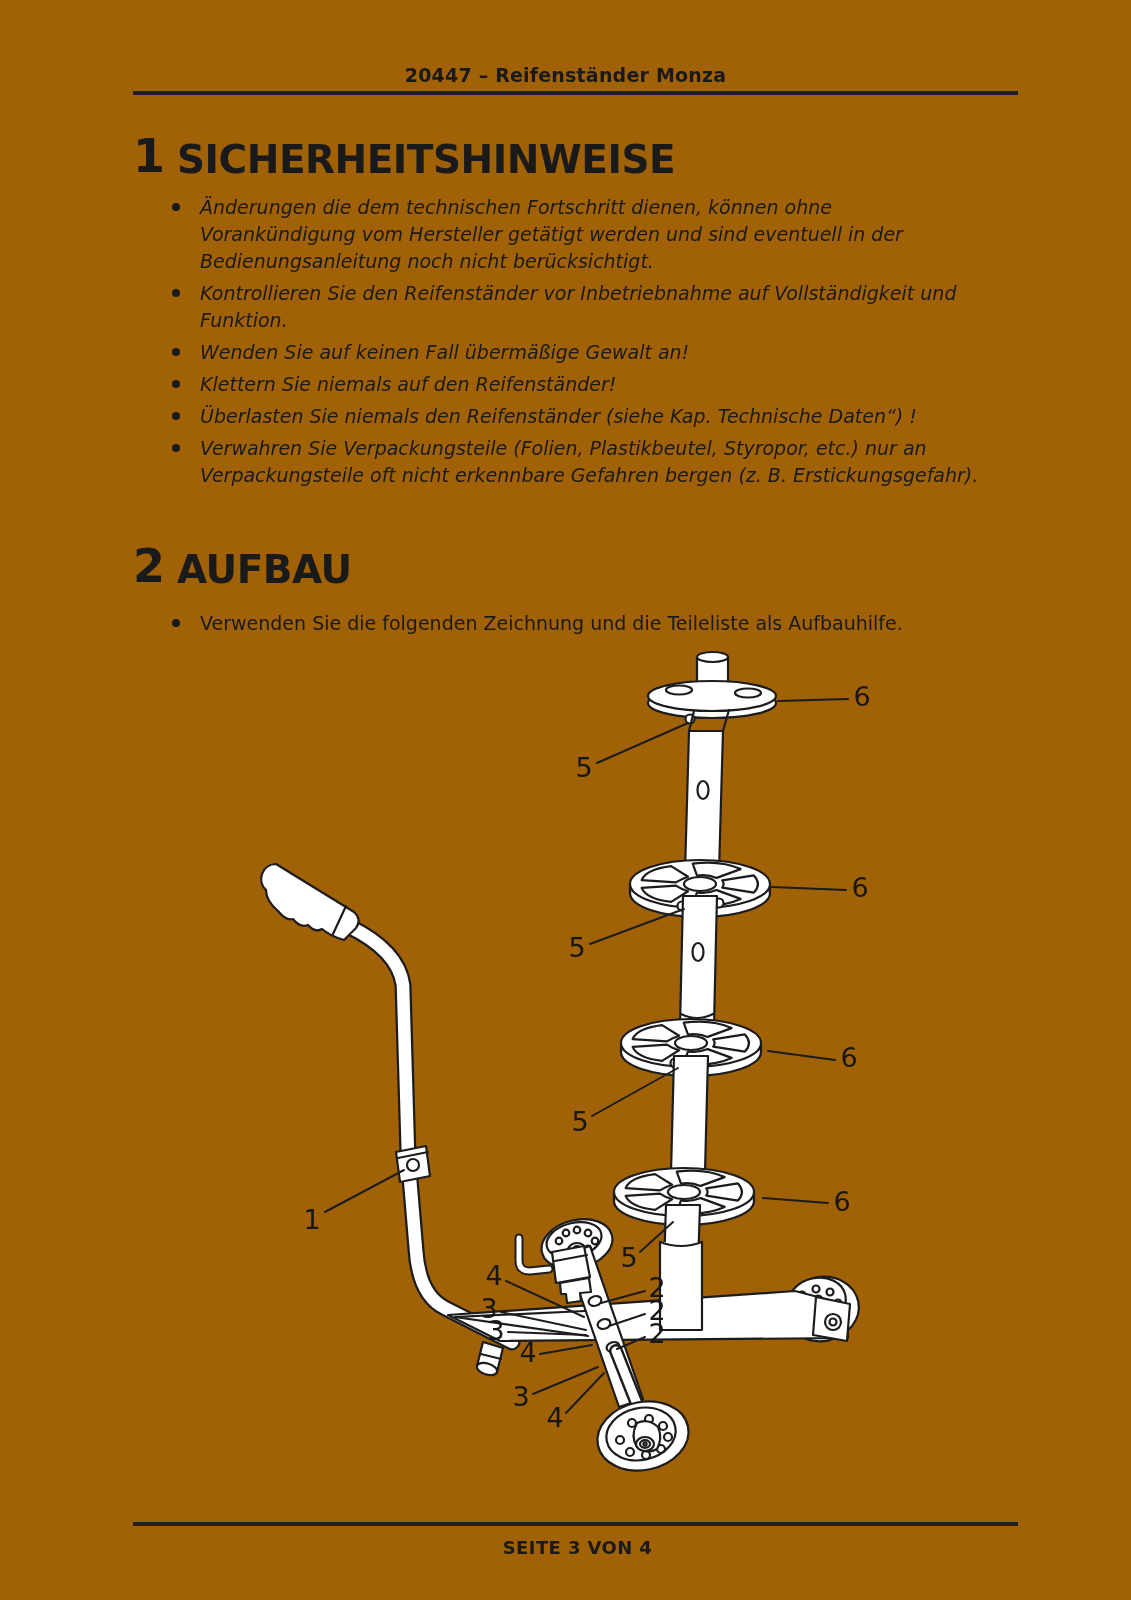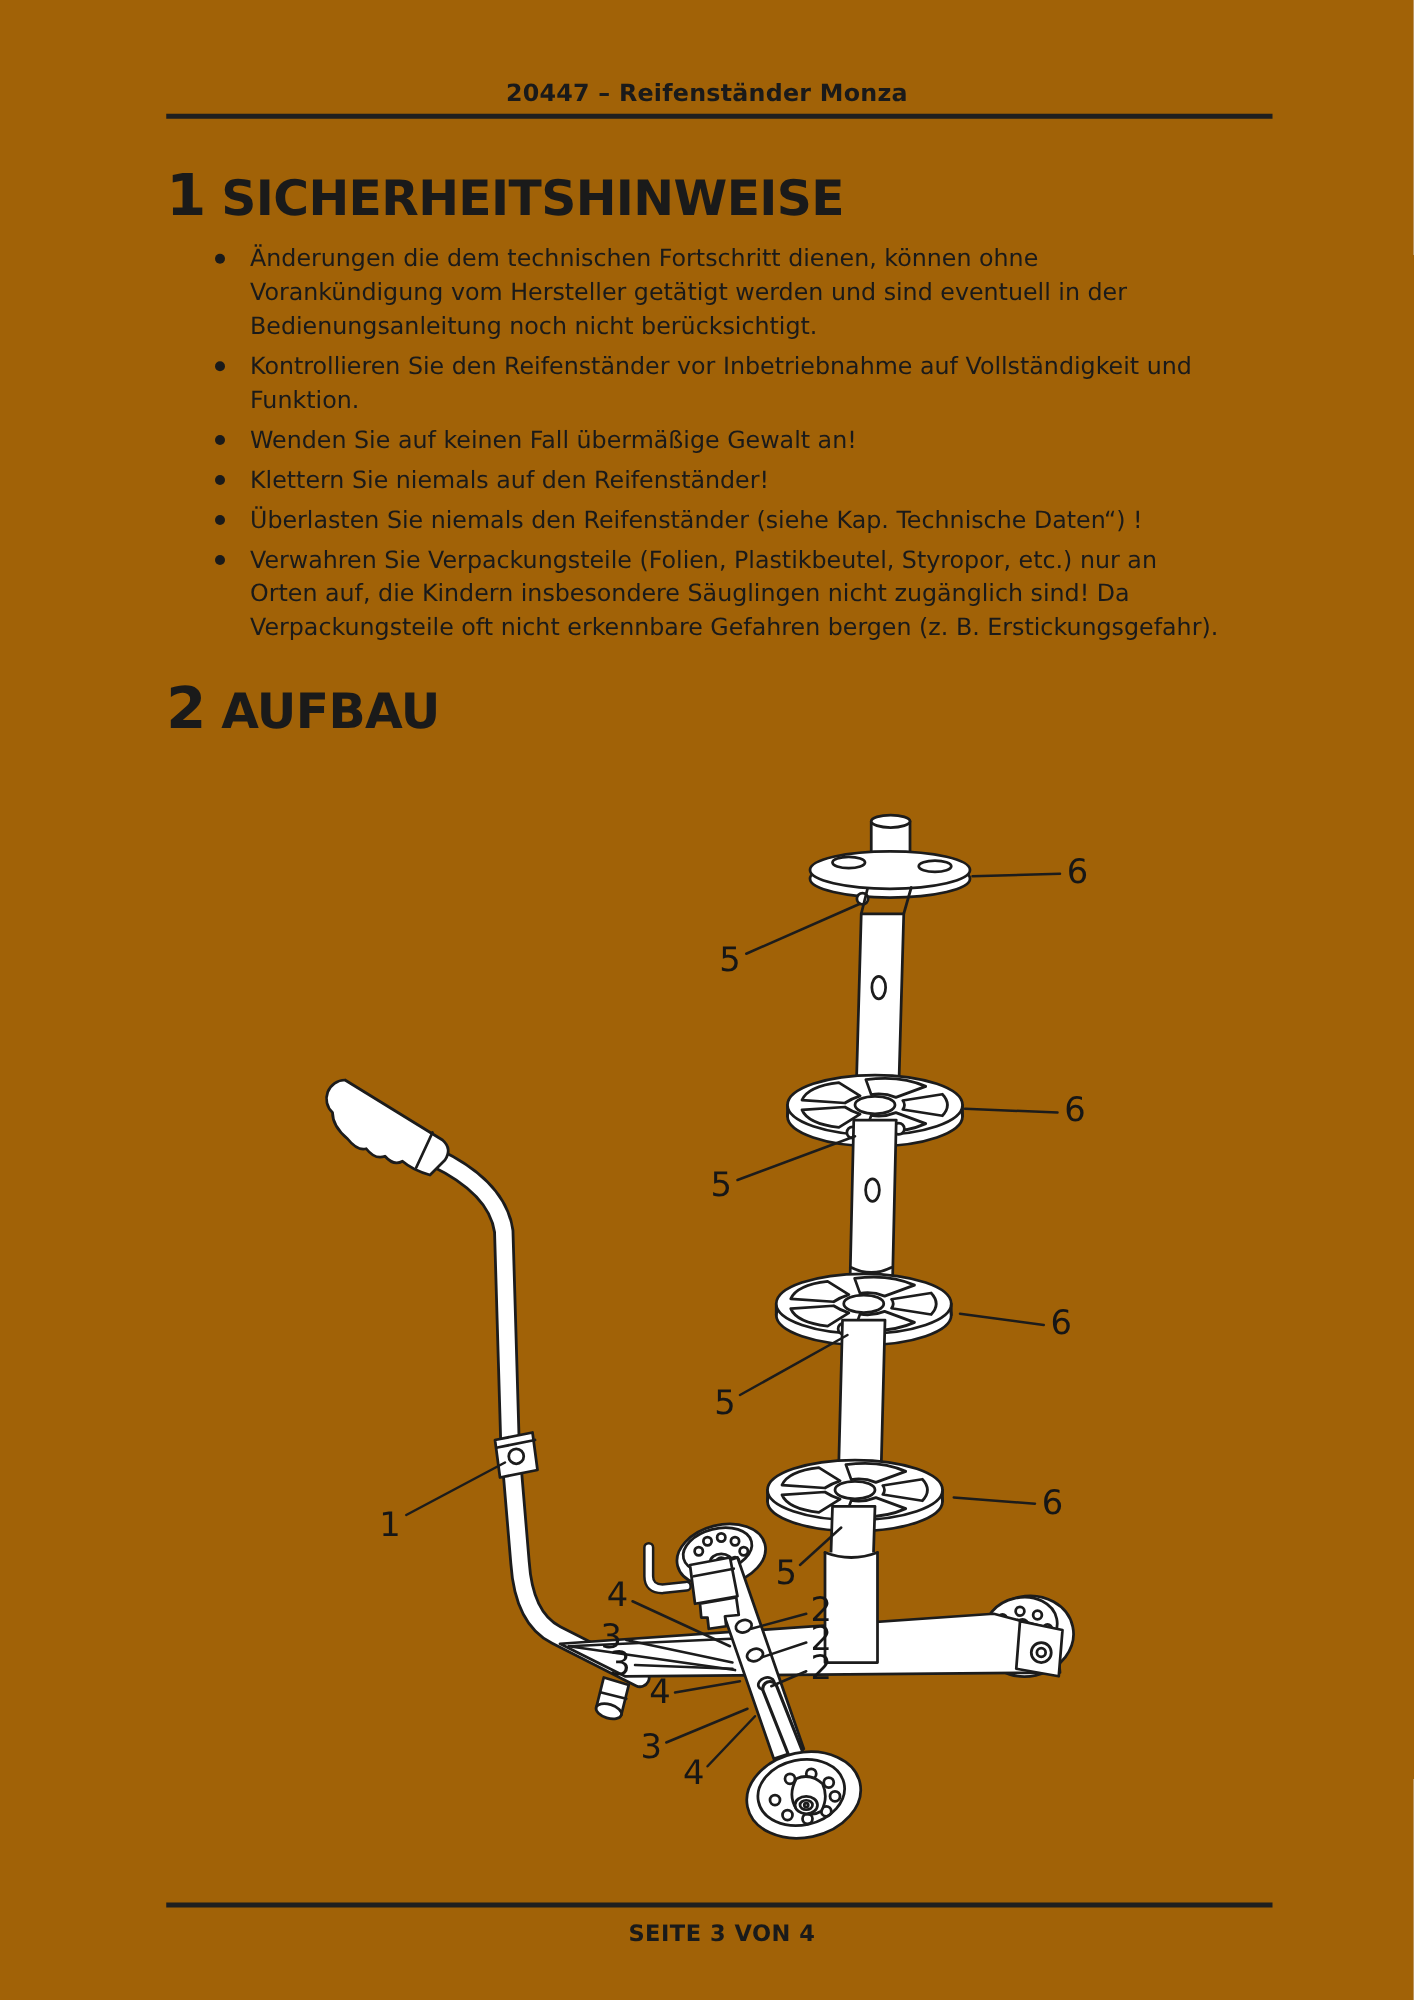--- a/index.html
+++ b/index.html
@@ -9,21 +9,21 @@
         font-weight:bold;font-size:19px;letter-spacing:0.2px;}
   .rule{position:absolute;left:133px;width:885px;height:4px;background:#1f1f1f;}
   .rule-top{top:91px;}
   .rule-bottom{top:1522px;}
   .section-heading{position:absolute;left:133px;display:flex;align-items:flex-end;}
   .sec-num{font-weight:bold;font-size:46px;line-height:0.82;letter-spacing:-1px;}
   .sec-title{font-weight:bold;font-size:39px;line-height:0.85;margin-left:13px;letter-spacing:-0.5px;}
   #section1-heading{top:138px;}
   #section2-heading{top:548px;}
   ul.bullets{position:absolute;left:168px;margin:0;padding:0;list-style:none;width:810px;}
-  #bullets-1{top:194px;}
+  #bullets-1{top:194px;font-style:italic;}
   #bullets-2{top:610px;}
   ul.bullets li{position:relative;padding-left:32px;margin:0 0 5px 0;}
   ul.bullets li .dot{position:absolute;left:4px;top:9px;width:8px;height:8px;border-radius:50%;
         background:#1a1a1a;}
   .bline{font-size:19px;line-height:27px;white-space:nowrap;}
   .footer-text{position:absolute;top:1537px;left:0;width:100%;text-align:center;
         font-weight:bold;font-size:18px;letter-spacing:0.4px;padding-left:12px;}
   svg.diagram{position:absolute;left:0;top:0;width:1131px;height:1600px;}
   svg.diagram text{font-family:"DejaVu Sans","Liberation Sans",sans-serif;font-size:27px;}
 </style>
@@ -60,30 +60,35 @@
         <span class="dot"></span>
       <div class="bline">Klettern Sie niemals auf den Reifenständer!</div>
     </li>
     <li>
         <span class="dot"></span>
       <div class="bline">Überlasten Sie niemals den Reifenständer (siehe Kap. Technische Daten“) !</div>
     </li>
     <li>
         <span class="dot"></span>
       <div class="bline">Verwahren Sie Verpackungsteile (Folien, Plastikbeutel, Styropor, etc.) nur an</div>
-      <div class="bline">Orten auf, die Kindern insbesondere Säuglingen nicht zugänglich sind! Da</div>
       <div class="bline">Verpackungsteile oft nicht erkennbare Gefahren bergen (z. B. Erstickungsgefahr).</div>
     </li>
   </ul>
 
   <div class="section-heading" id="section2-heading">
     <span class="sec-num">2</span>
     <span class="sec-title">AUFBAU</span>
   </div>
 
+  <ul class="bullets" id="bullets-2">
+    <li>
+        <span class="dot"></span>
+      <div class="bline">Verwenden Sie die folgenden Zeichnung und die Teileliste als Aufbauhilfe.</div>
+    </li>
+  </ul>
 
   <svg class="diagram" viewBox="0 0 1131 1600">
     <defs>
       <g id="disc">
         <ellipse cx="0" cy="9" rx="70" ry="24" fill="#fff"></ellipse>
         <path d="M -70 0 L -70 9 M 70 0 L 70 9"></path>
         <ellipse cx="0" cy="0" rx="70" ry="24" fill="#fff"></ellipse>
         <path fill="#fff" d="M22.2 -3.6 L53.9 -8.6 Q62 0 53.9 8.6 L22.2 3.6 Q25 0 22.2 -3.6 Z
                              M16.7 6.1 L40.6 14.9 Q20.5 24 -7.3 20.3 L-3 8.3 Q7 10 16.7 6.1 Z
                              M-11.9 7.3 L-28.9 17.9 Q-53.8 15 -58.4 3.9 L-24.1 1.6 Q-19 5 -11.9 7.3 Z

